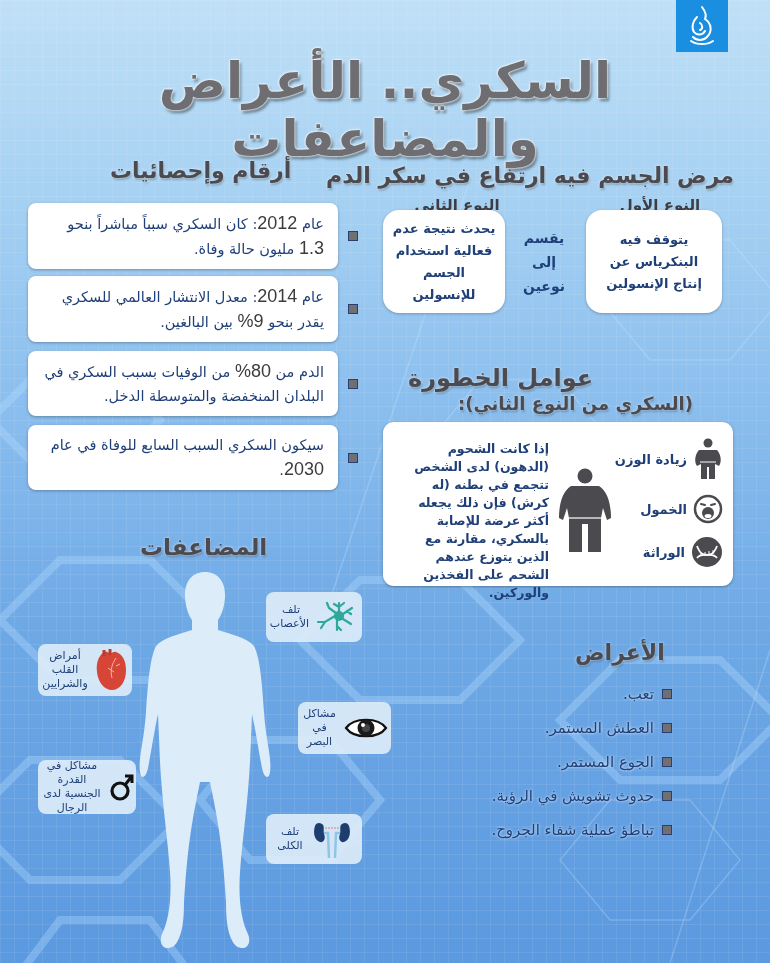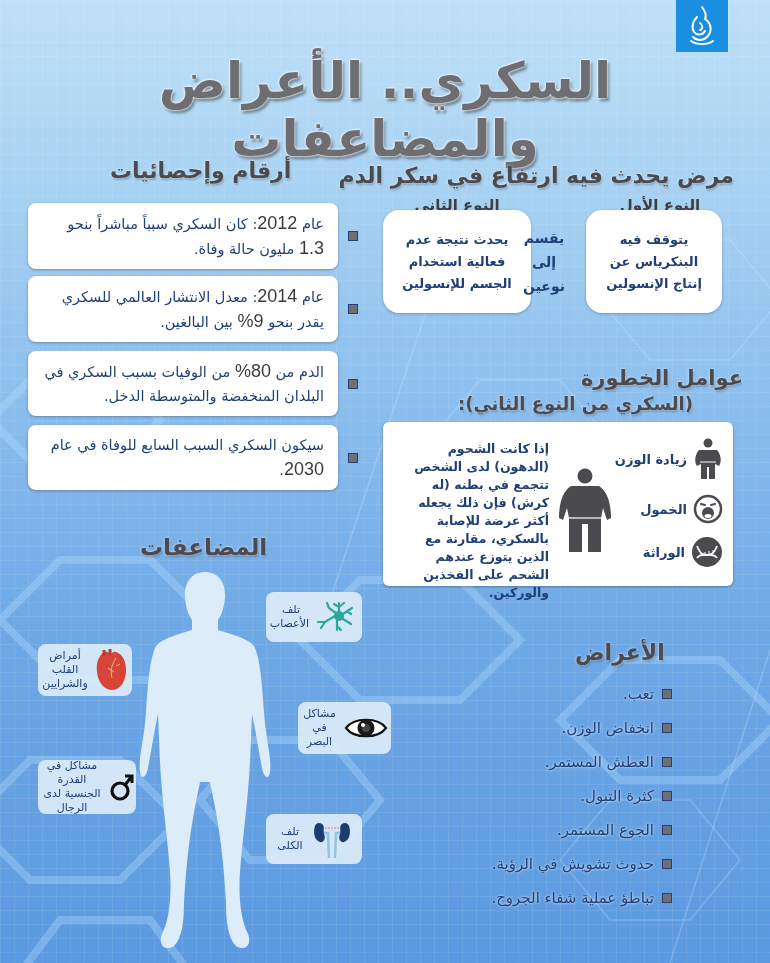--- a/index.html
+++ b/index.html
@@ -66,25 +66,25 @@
     padding: 8px 14px; font-size: 14.5px; line-height: 24px; color: #1f3f78;
     width: 310px;
   }
   .stat-card .num { font-size: 18px; color: #3c3c3c; font-family: "Liberation Sans", sans-serif; }
   .bullet {
     width: 10px; height: 10px; background: #6f6f74;
     border: 1.5px solid #2a3e70; flex: 0 0 10px; margin-left: 10px;
   }
 
   
-  .risk-title { left: 408px; width: 335px; text-align: right; top: 363px; font-size: 21px; line-height: 30px; }
+  .risk-title { left: 408px; width: 335px; text-align: left; top: 363px; font-size: 24px; line-height: 30px; }
   .risk-sub { left: 408px; width: 335px; text-align: center; top: 393px; font-size: 18px; }
   .risk-card {
     left: 383px; top: 422px; width: 350px; height: 164px;
-    background: #ffffff; border-radius: 6px;
+    background: #ffffff; border-radius: 11px;
     box-shadow: 0 1px 3px rgba(0,0,0,0.3);
   }
   .risk-text {
     position: absolute; left: 14px; top: 18px; width: 152px;
     font-size: 12.5px; line-height: 18px; color: #1f3f78; font-weight: bold; text-align: right;
   }
   .factor {
     position: absolute; right: 10px; display: flex; align-items: center; gap: 6px;
     font-size: 13px; color: #1f3f78; font-weight: bold;
   }
@@ -136,29 +136,29 @@
       <path d="M17 2 C20 6 22 10 20 14 C26 18 28 26 22 32 C18 36 12 36 8 32"></path>
       <path d="M12 12 C8 16 6 22 9 27 C12 31 18 30 20 26"></path>
       <path d="M15 18 C18 20 18 24 15 25"></path>
       <path d="M6 36 C12 40 22 40 28 36"></path>
     </g>
   </svg>
 </div>
 
 <div class="abs main-title">السكري.. الأعراض والمضاعفات</div>
 
-<div class="abs section-title def-title">مرض يحدث فيه ارتفاع في سكر الدم</div>
+<div class="abs section-title def-title">مرض الجسم فيه ارتفاع في سكر الدم</div>
 
 <div class="abs type-label" style="left:590px; top:196px; width:140px;">النوع الأول</div>
 <div class="abs type-card" style="left:586px; top:210px; width:136px; height:103px;">
   <span>يتوقف فيه البنكرياس عن إنتاج الإنسولين</span>
 </div>
 
 <div class="abs type-label" style="left:384px; top:196px; width:146px;">النوع الثاني</div>
-<div class="abs type-card" style="left:383px; top:210px; width:148px; height:103px;">
+<div class="abs type-card" style="left:383px; top:210px; width:122px; height:103px;">
   <span>يحدث نتيجة عدم فعالية استخدام الجسم للإنسولين</span>
 </div>
 
 <div class="abs splits" style="left:518px; top:226px; width:52px;">
   <div>يقسم</div>
   <div>إلى</div>
   <div>نوعين</div>
 </div>
 
 <div class="abs section-title stats-title">أرقام وإحصائيات</div>
@@ -296,32 +296,24 @@
 </div>
 
 <div class="abs section-title sym-title">الأعراض</div>
 <ul class="abs sym-list">
   <li>
       <span class="bullet"></span>
       <span>تعب.</span>
     </li>
   <li>
       <span class="bullet"></span>
-      <span>انخفاض الوزن.</span>
-    </li>
-  <li>
-      <span class="bullet"></span>
       <span>العطش المستمر.</span>
     </li>
   <li>
       <span class="bullet"></span>
-      <span>كثرة التبول.</span>
-    </li>
-  <li>
-      <span class="bullet"></span>
       <span>الجوع المستمر.</span>
     </li>
   <li>
       <span class="bullet"></span>
       <span>حدوث تشويش في الرؤية.</span>
     </li>
   <li>
       <span class="bullet"></span>
       <span>تباطؤ عملية شفاء الجروح.</span>
     </li>

